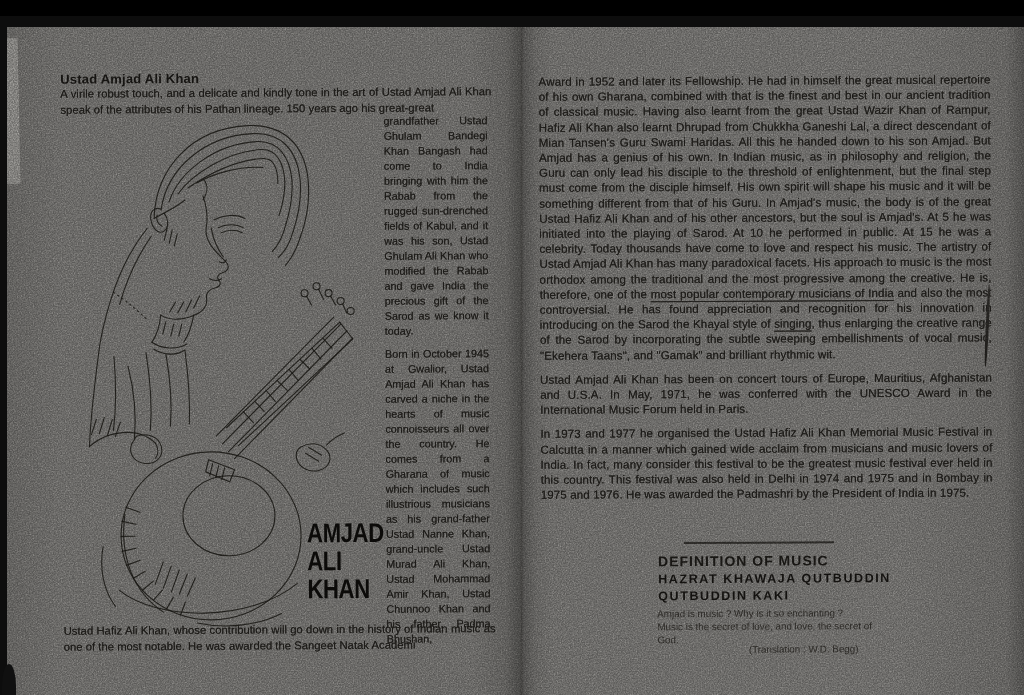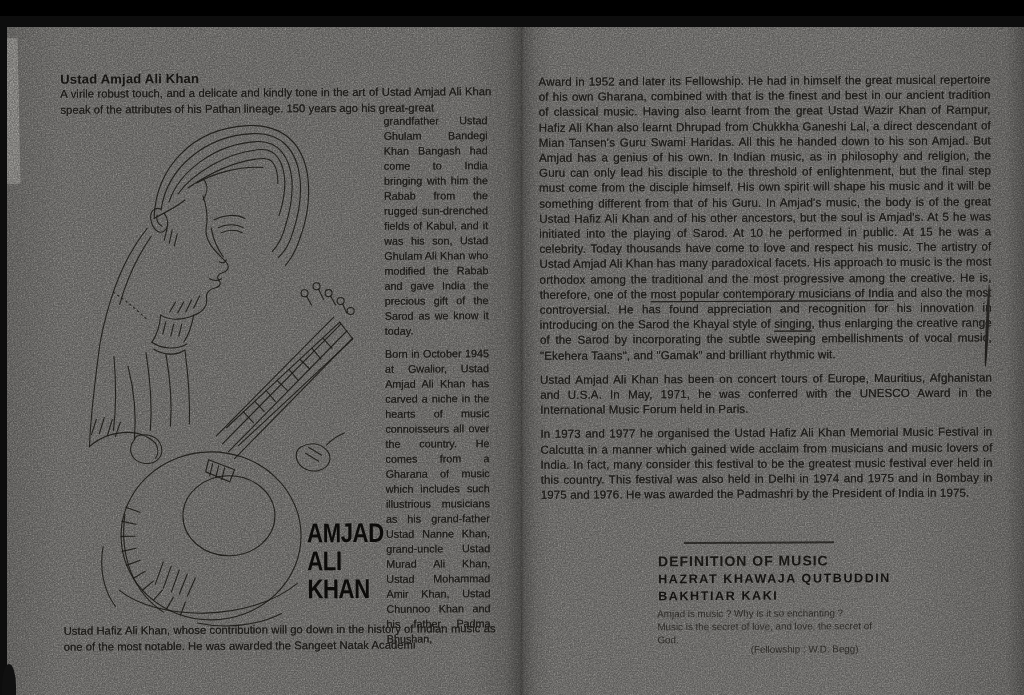--- a/index.html
+++ b/index.html
@@ -162,23 +162,23 @@
 
   <div class="page page-right">
     <div class="rp-text">
       <p><span>Award in 1952 and later its Fellowship. He had in himself the great musical repertoire of his own Gharana, combined with that is the finest and best in our ancient tradition of classical music.  Having also learnt from the great Ustad Wazir Khan of Rampur, Hafiz Ali Khan also learnt Dhrupad from Chukkha Ganeshi Lal, a direct descendant of Mian Tansen's Guru Swami Haridas.  All this he handed down to his son Amjad. But Amjad has a genius of his own. In Indian music, as in philosophy and religion, the Guru can only lead his disciple to the threshold of enlightenment, but the final step must come from the disciple himself. His own spirit will shape his music and it will be something different from that of his Guru. In Amjad's music, the body is of the great Ustad Hafiz Ali Khan and of his other ancestors, but the soul is Amjad's. At 5 he was initiated into the playing of Sarod.  At 10 he performed in public. At 15 he was a celebrity. Today thousands have come to love and respect his music. The artistry of Ustad Amjad Ali Khan has many paradoxical facets. His approach to music is the most orthodox among the traditional and the most progressive among the creative. He is, therefore, one of the </span><span class="ul">most popular contemporary musicians of India</span><span> and also the most controversial. He has found appreciation and recognition for his innovation in introducing on the Sarod the Khayal style of </span><span class="ul">singing</span><span>, thus enlarging the creative range of the Sarod by incorporating the subtle sweeping embellishments of vocal music, "Ekehera Taans", and "Gamak" and brilliant rhythmic wit.</span></p>
       <p>Ustad Amjad Ali Khan has been on concert tours of Europe, Mauritius, Afghanistan and U.S.A. In May, 1971, he was conferred with the UNESCO Award in the International Music Forum held in Paris.</p>
       <p>In 1973 and 1977 he organised the Ustad Hafiz Ali Khan Memorial Music Festival in Calcutta in a manner which gained wide acclaim from musicians and music lovers of India. In fact, many consider this festival to be the greatest music festival ever held in this country.  This festival was also held in Delhi in 1974 and 1975 and in Bombay in 1975 and 1976. He was awarded the Padmashri by the President of India in 1975.</p>
     </div>
 
     <div class="def-rule"></div>
     <div class="def-head">DEFINITION OF MUSIC</div>
-    <div class="def-author"><span>HAZRAT KHAWAJA QUTBUDDIN</span><br><span>BAKHTIAR KAKI</span></div>
+    <div class="def-author"><span>HAZRAT KHAWAJA QUTBUDDIN</span><br><span>QUTBUDDIN KAKI</span></div>
     <div class="def-quote"><span>Amjad is music ? Why is it so enchanting ?</span><br><span>Music is the secret of love, and love, the secret of</span><br><span>God.</span></div>
-    <div class="def-credit">(Fellowship : W.D. Begg)</div>
+    <div class="def-credit">(Translation : W.D. Begg)</div>
 
     <div class="pen-mark"></div>
   </div>
 
   <svg class="grain" width="1024" height="695">
     <filter id="noiseF">
       <feTurbulence type="fractalNoise" baseFrequency="0.75" numOctaves="2" seed="7" stitchTiles="stitch"></feTurbulence>
       <feColorMatrix type="matrix" values="0 0 0 0 0  0 0 0 0 0  0 0 0 0 0  0.55 0.55 0.55 0 0"></feColorMatrix>
     </filter>
     <rect width="1024" height="695" filter="url(#noiseF)"></rect>

